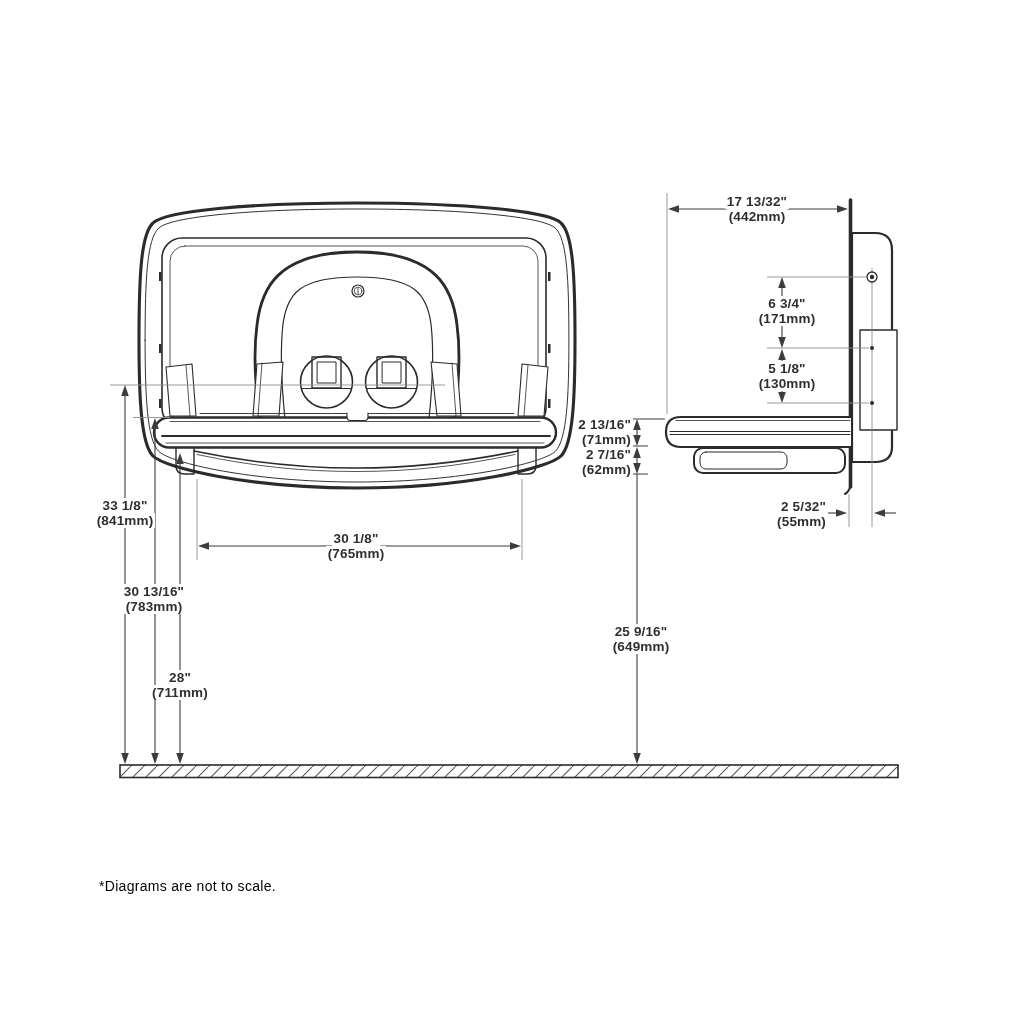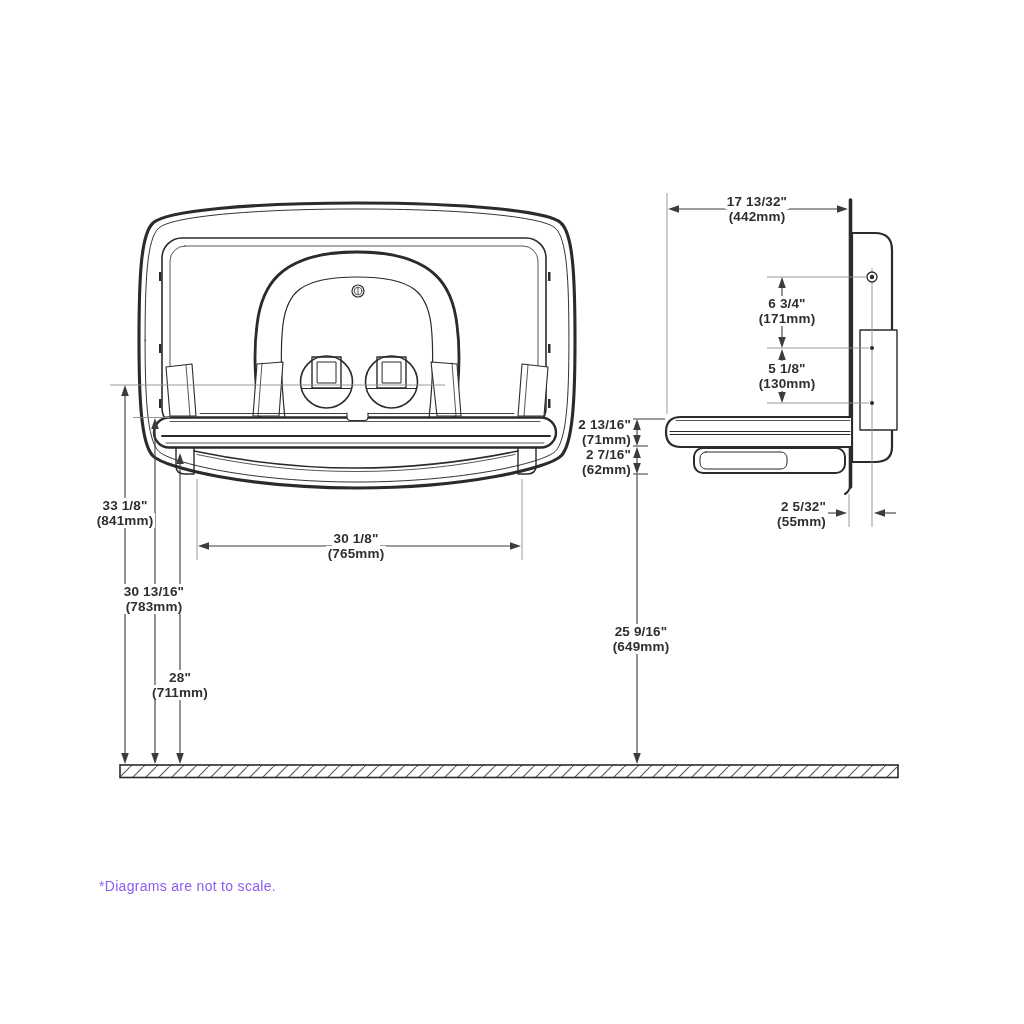--- a/index.html
+++ b/index.html
@@ -4,21 +4,21 @@
 <style>
   html,body{margin:0;padding:0;background:#fff;}
   .canvas{position:relative;width:1024px;height:1024px;background:#fff;
           font-family:"Liberation Sans",sans-serif;overflow:hidden;}
   .canvas svg{position:absolute;left:0;top:0;}
   .dim-label{position:absolute;font-weight:bold;font-size:13.5px;line-height:15px;
              color:#2f2f2f;letter-spacing:.15px;white-space:nowrap;}
   .dim-label .ln{display:inline-block;background:#fff;padding:0 2px;}
   .ta-c{text-align:center;}
   .ta-r{text-align:right;}
-  .footnote{position:absolute;font-size:14px;color:#8b5cf6;letter-spacing:.3px;}
+  .footnote{position:absolute;font-size:14px;color:#000000;letter-spacing:.3px;}
 </style>
 </head>
 <body>
 
 <div class="canvas">
 
 <svg width="1024" height="1024" viewBox="0 0 1024 1024">
   <defs>
     <pattern id="hatch" width="13" height="13" patternUnits="userSpaceOnUse">
       <path d="M -3,16 L 16,-3" stroke="#555" stroke-width="1.1"></path>

